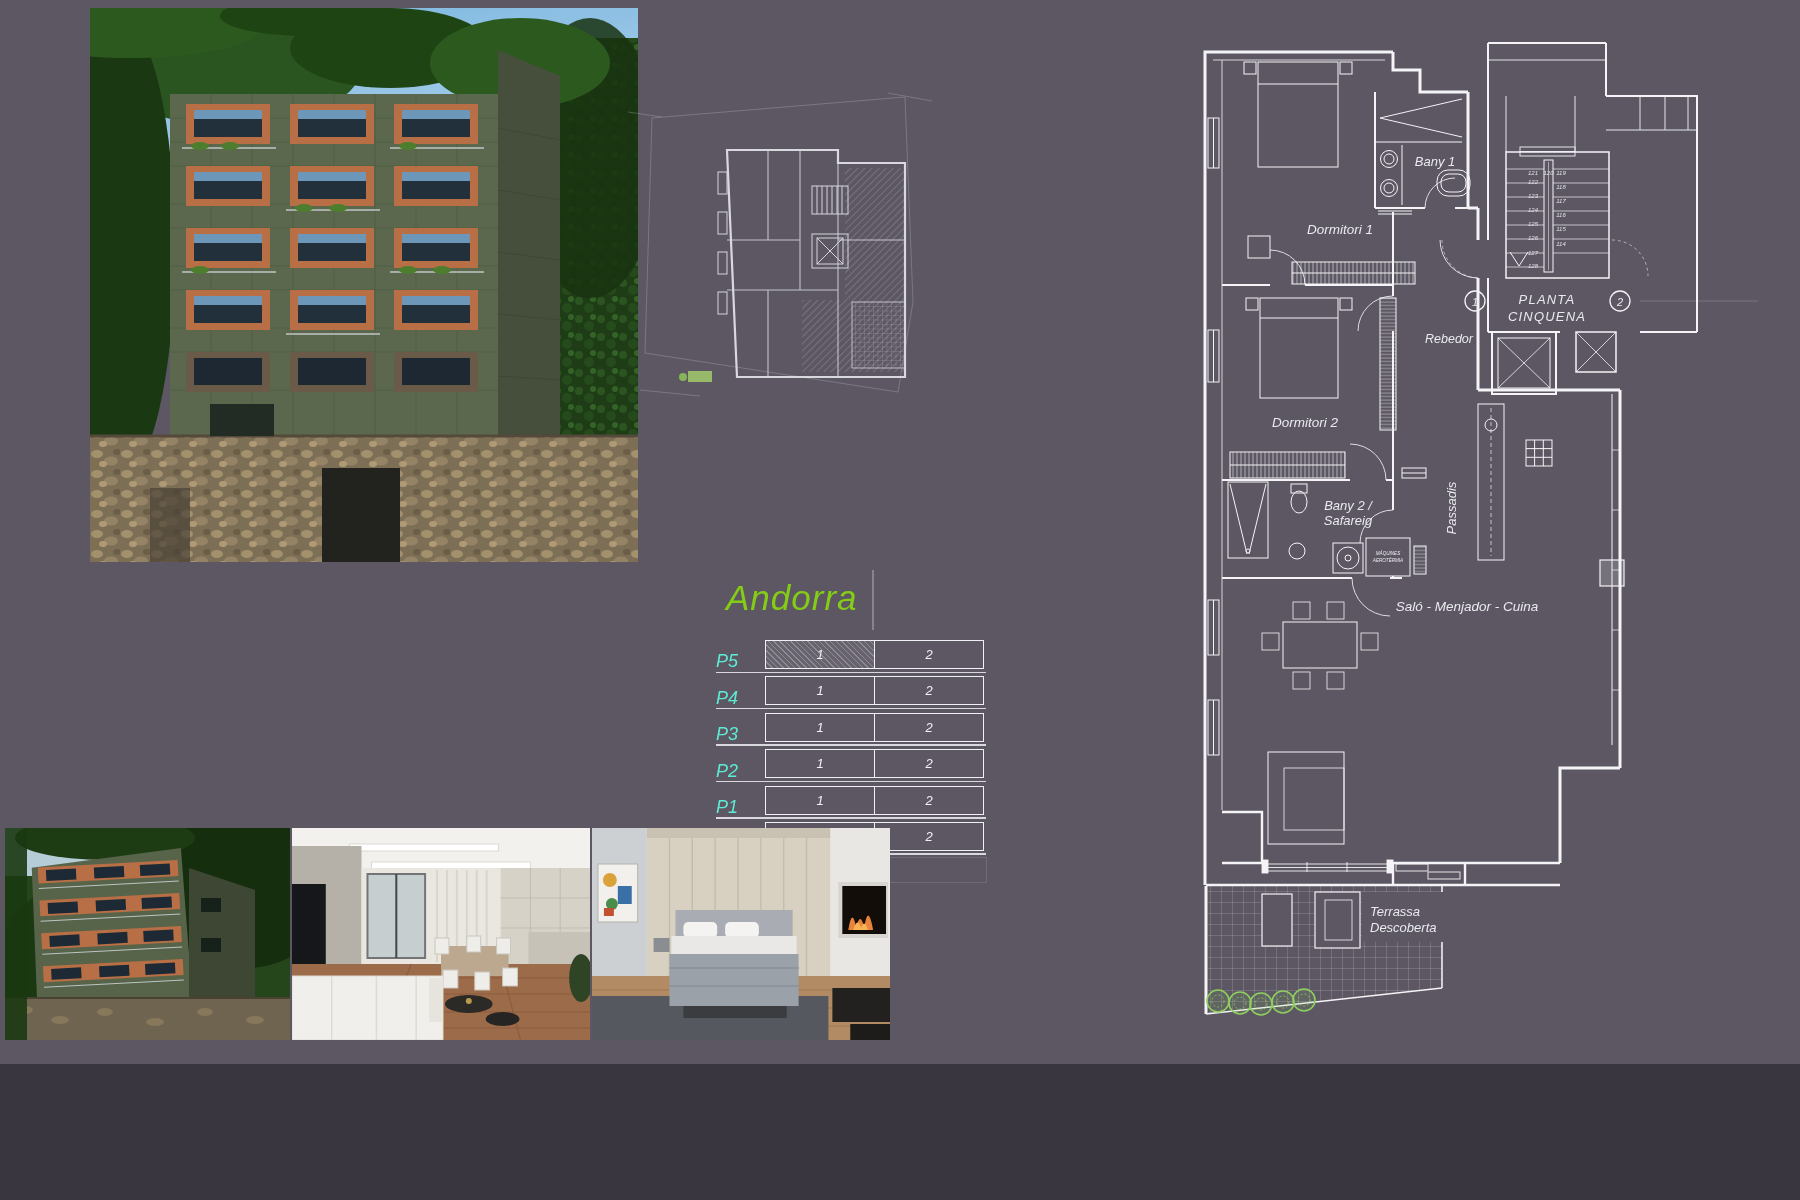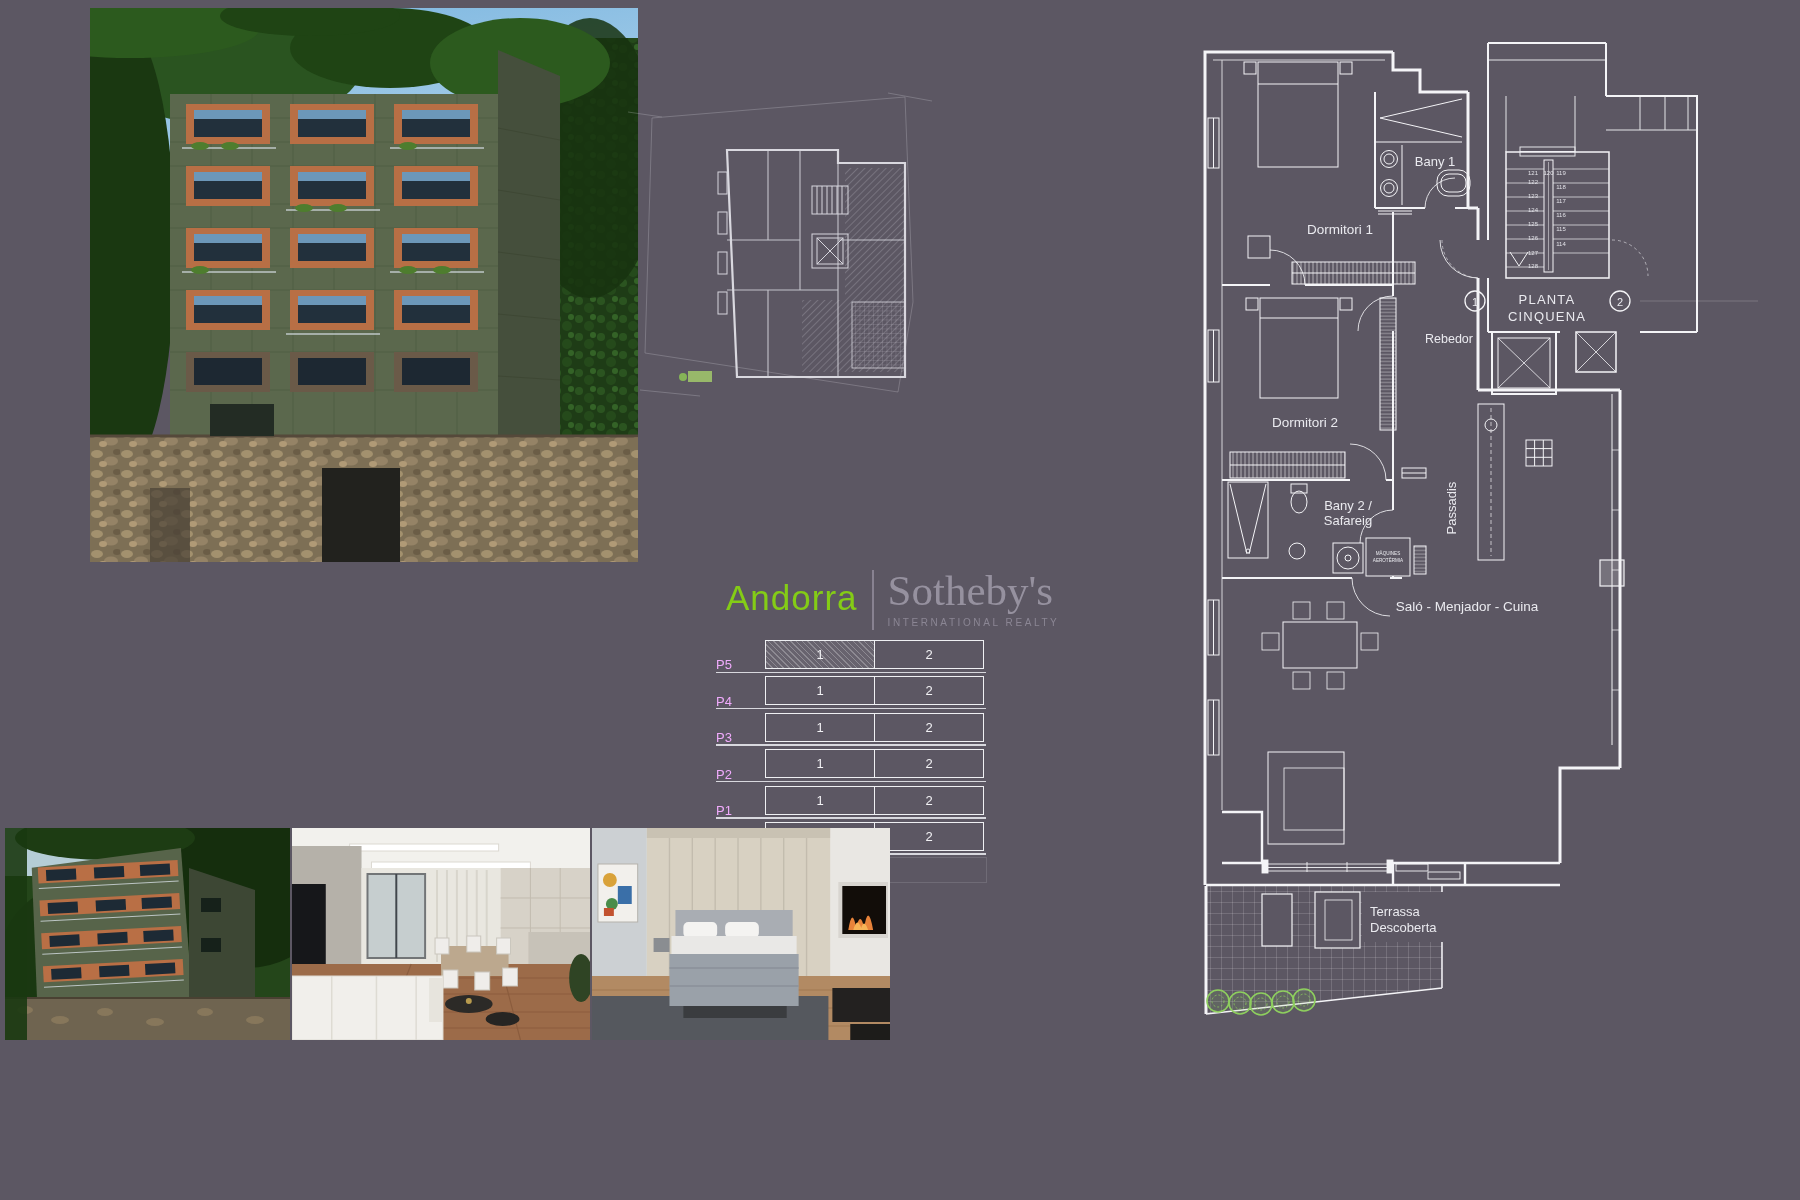--- a/index.html
+++ b/index.html
@@ -1,17 +1,17 @@
 <!DOCTYPE html>
 <html><head>
 <meta charset="utf-8">
 <style>
   html,body{margin:0;padding:0;background:#3a3640;}
-  .canvas{position:relative;width:1800px;height:1200px;background:#5c5763;overflow:hidden;
-          font-family:"Liberation Sans",sans-serif;}
+  .canvas{position:relative;width:1800px;height:1064px;background:#5c5763;overflow:hidden;
+          font-family:"Liberation Sans",sans-serif;font-style:italic;}
   .photo{position:absolute;overflow:hidden;}
   .photo svg{display:block;width:100%;height:100%;}
   .plans{position:absolute;left:0;top:0;width:1800px;height:1200px;}
   svg{font-family:"Liberation Sans",sans-serif;}
 
   
   .logo{position:absolute;left:726px;top:570px;display:flex;align-items:flex-start;color:#9a95a3;}
   .logo-brand{font-size:35px;line-height:42px;margin-top:7px;letter-spacing:1px;color:#84cc16;}
   .logo-divider{width:2px;height:60px;background:#8f8a99;margin:0 14px;opacity:.85;}
   .logo-right{display:flex;flex-direction:column;}
@@ -19,21 +19,21 @@
   .logo-sub{font-size:10px;letter-spacing:2.6px;margin-top:5px;color:#8b8694;}
 
   
   .units-table{position:absolute;left:716px;top:640px;width:270px;}
   .trow{position:relative;height:36.4px;}
   .tcells{position:absolute;left:49px;top:0;display:flex;}
   .tcell{width:108px;height:27px;border:1.6px solid #eff0f3;display:flex;align-items:center;
          justify-content:center;font-size:13px;color:#f2f2f5;}
   .tcell + .tcell{border-left:none;}
   .tcell.hatched{background:repeating-linear-gradient(45deg, rgba(255,255,255,.30) 0 1px, rgba(255,255,255,.07) 1px 4px);}
-  .tlabel{position:absolute;left:0;bottom:4px;font-size:13px;color:#f0abfc;}
+  .tlabel{position:absolute;left:0;bottom:4px;font-size:18px;color:#5eead4;}
   .tunderline{position:absolute;left:0;top:31.5px;width:270px;height:1.5px;background:#d8d8de;}
   .ghost-box{position:absolute;left:700px;top:857px;width:285px;height:24px;border:1px solid rgba(255,255,255,.12);}
 </style>
 </head>
 <body>
 
 <div class="canvas">
 
   <div class="photo" style="left:90px;top:8px;width:548px;height:554px;">
     <svg viewBox="0 0 548 554" preserveAspectRatio="none">
@@ -501,24 +501,20 @@
         <text x="1561" y="217">116</text>
         <text x="1561" y="231">115</text>
         <text x="1561" y="246">114</text>
       </g>
     </g>
   </svg>
 
   <div class="logo">
     <span class="logo-brand">Andorra</span>
     <span class="logo-divider"></span>
-    <span class="logo-right">
-      <span class="logo-name">Sotheby's</span>
-      <span class="logo-sub">INTERNATIONAL REALTY</span>
-    </span>
   </div>
 
   <div class="units-table">
     <div class="trow">
       <span class="tlabel">P5</span>
       <span class="tcells">
         <span class="tcell hatched">1</span>
         <span class="tcell">2</span>
       </span>
       <span class="tunderline"></span>

